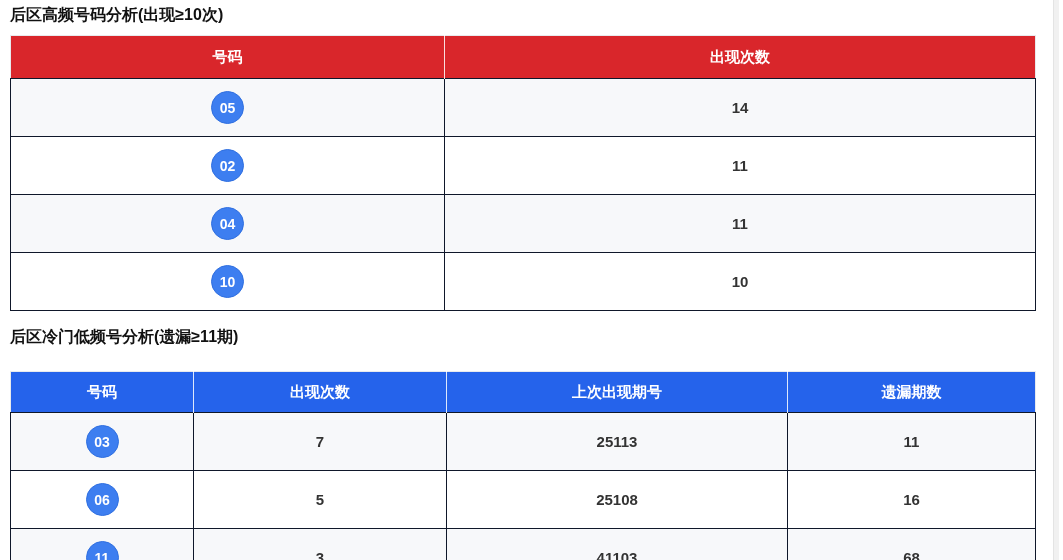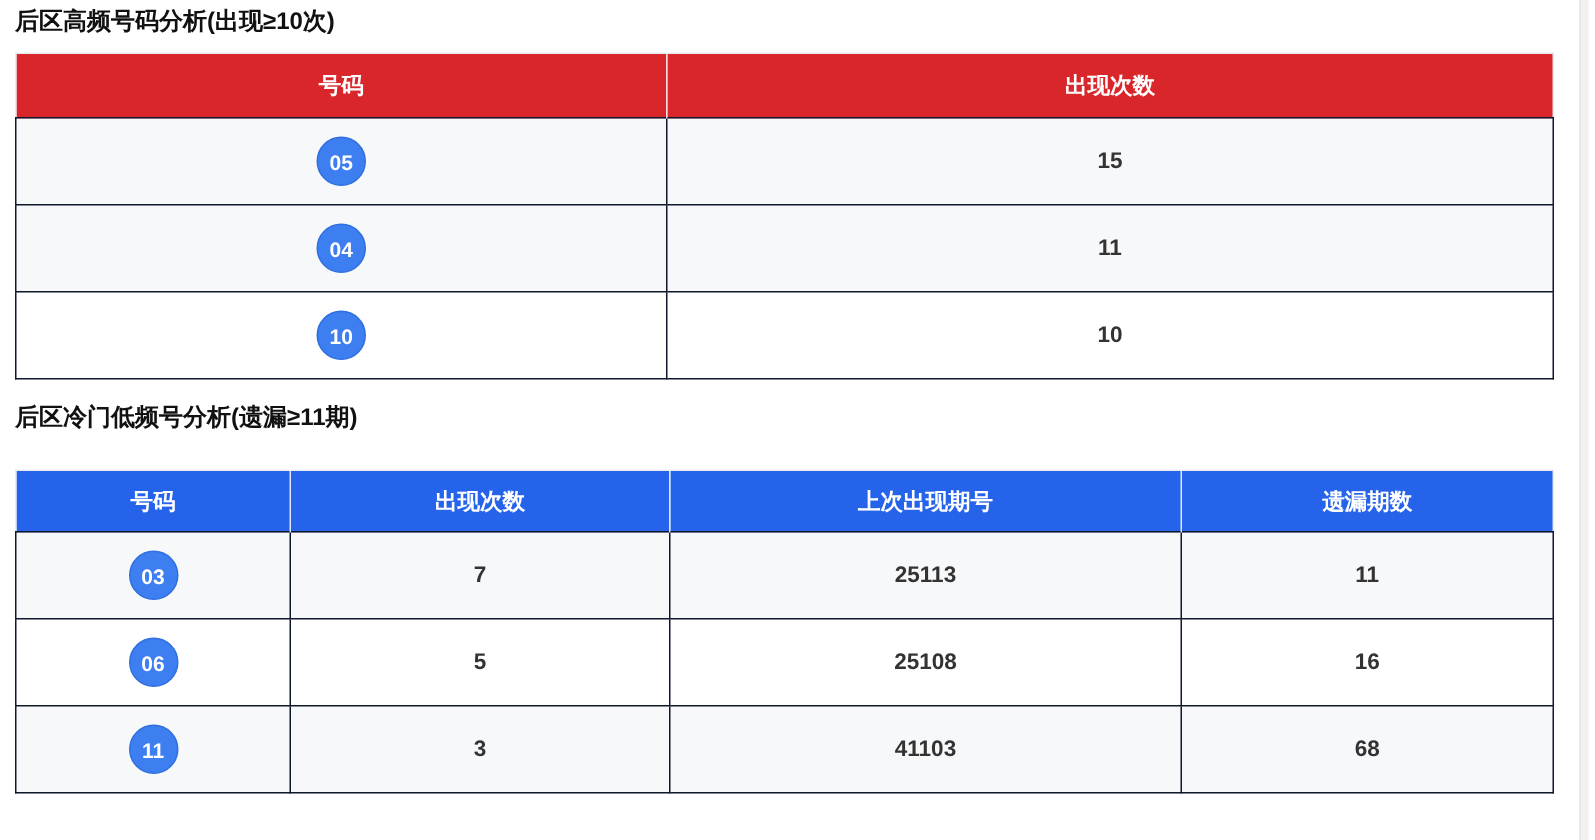--- a/index.html
+++ b/index.html
@@ -96,21 +96,25 @@
         </colgroup>
       <thead>
         <tr>
           <th>号码</th>
           <th>出现次数</th>
         </tr>
       </thead>
       <tbody>
         <tr class="alt">
           <td><span class="ball">05</span></td>
-          <td class="count-bold">15</td>
+          <td class="count-bold">14</td>
+        </tr>
+        <tr>
+          <td><span class="ball">02</span></td>
+          <td class="count-bold">11</td>
         </tr>
         <tr class="alt">
           <td><span class="ball">04</span></td>
           <td class="count-bold">11</td>
         </tr>
         <tr>
           <td><span class="ball">10</span></td>
           <td class="count-bold">10</td>
         </tr>
       </tbody>

